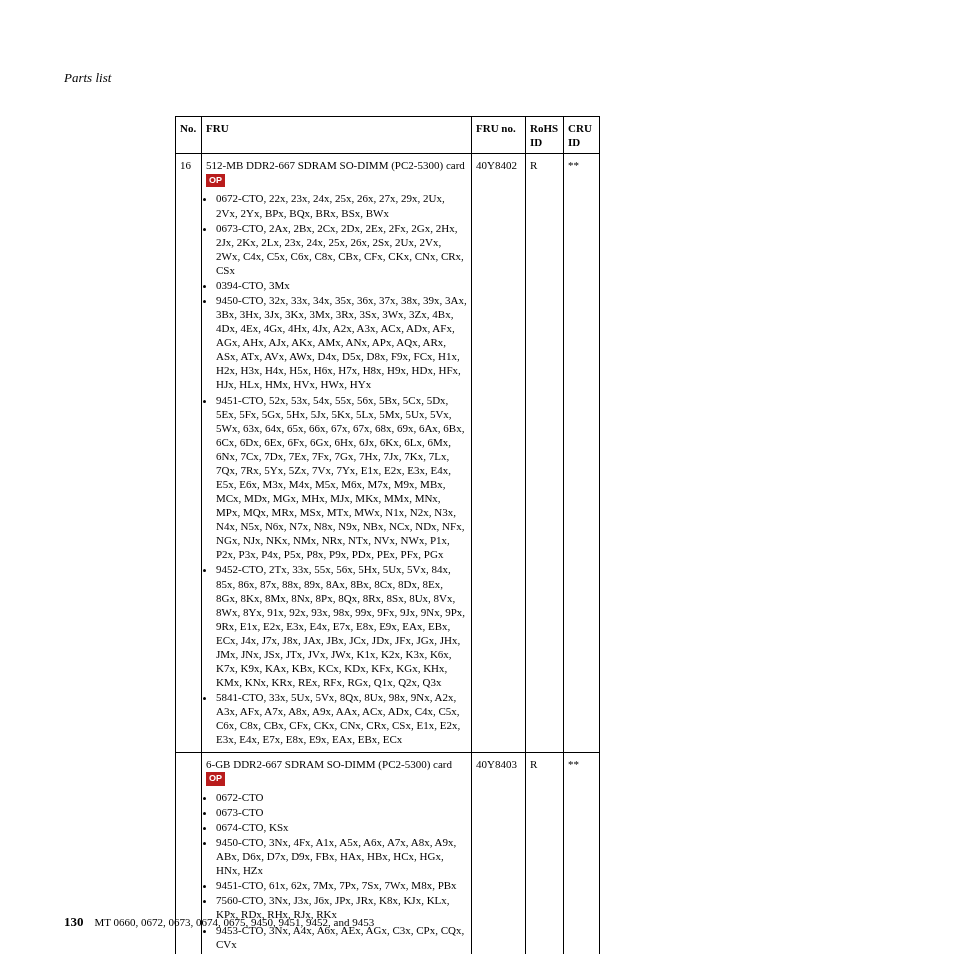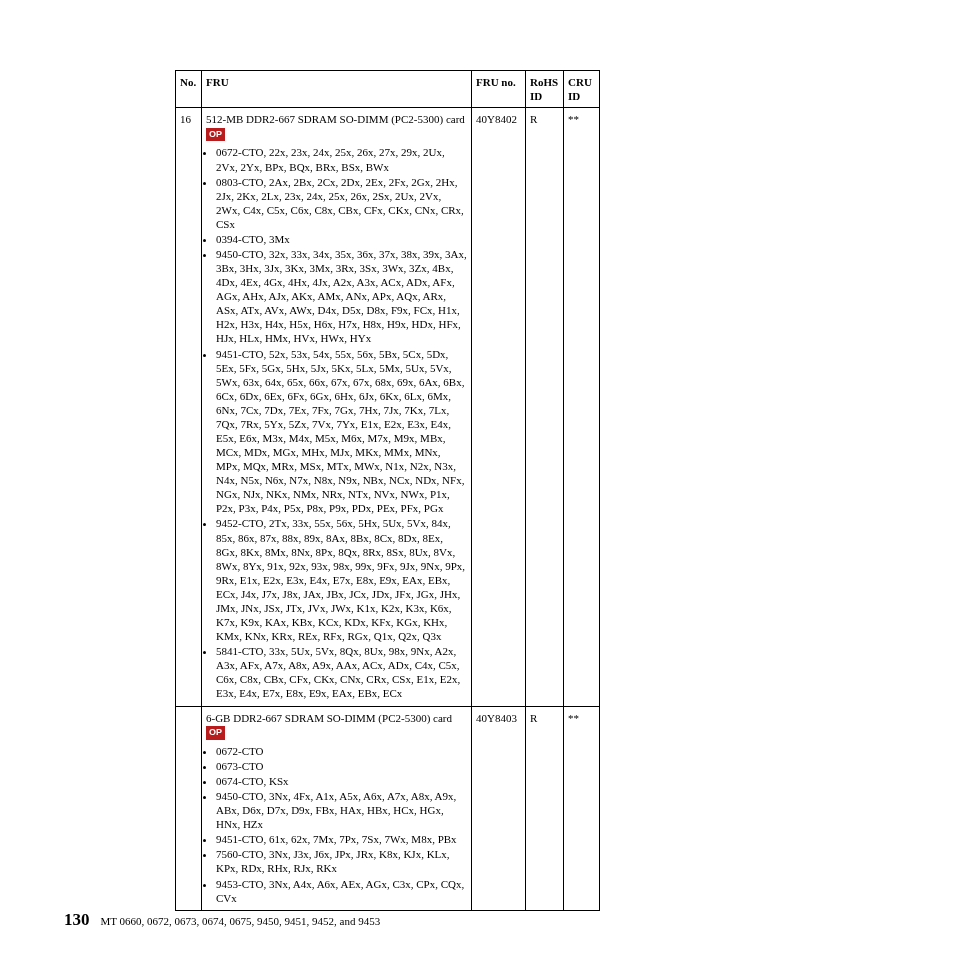--- a/index.html
+++ b/index.html
@@ -67,27 +67,28 @@
     word-wrap: break-word;
   }
   .footer {
     position: absolute;
     bottom: 24px;
     left: 64px;
     font-size: 11px;
   }
   .footer b {
     font-weight: bold;
-    font-size: 17px;
+    font-size: 13px;
   }
 </style>
 </head>
 <body>
 
 <div class="page">
+  <div class="header-label">Parts list</div>
 
   <div class="table-wrapper">
     <table>
       <colgroup>
         <col class="no">
           <col class="fru">
           <col class="fno">
           <col class="rohs">
           <col class="cru">
       </colgroup>
@@ -102,21 +103,21 @@
           <th>
             <span>CRU</span><br><span>ID</span>
           </th>
         </tr>
       </thead>
       <tbody id="rows">
           <tr>
             <td>16</td>
             <td><span>512-MB DDR2-667 SDRAM SO-DIMM (PC2-5300) card</span><br><span class="op-badge">OP</span><ul class="bullets">
                 <li>0672-CTO, 22x, 23x, 24x, 25x, 26x, 27x, 29x, 2Ux, 2Vx, 2Yx, BPx, BQx, BRx, BSx, BWx</li>
-                <li>0803-CTO, 2Ax, 2Bx, 2Cx, 2Dx, 2Ex, 2Fx, 2Gx, 2Hx, 2Jx, 2Kx, 2Lx, 23x, 24x, 25x, 26x, 2Sx, 2Ux, 2Vx, 2Wx, C4x, C5x, C6x, C8x, CBx, CFx, CKx, CNx, CRx, CSx</li>
+                <li>0673-CTO, 2Ax, 2Bx, 2Cx, 2Dx, 2Ex, 2Fx, 2Gx, 2Hx, 2Jx, 2Kx, 2Lx, 23x, 24x, 25x, 26x, 2Sx, 2Ux, 2Vx, 2Wx, C4x, C5x, C6x, C8x, CBx, CFx, CKx, CNx, CRx, CSx</li>
                 <li>0394-CTO, 3Mx</li>
                 <li>9450-CTO, 32x, 33x, 34x, 35x, 36x, 37x, 38x, 39x, 3Ax, 3Bx, 3Hx, 3Jx, 3Kx, 3Mx, 3Rx, 3Sx, 3Wx, 3Zx, 4Bx, 4Dx, 4Ex, 4Gx, 4Hx, 4Jx, A2x, A3x, ACx, ADx, AFx, AGx, AHx, AJx, AKx, AMx, ANx, APx, AQx, ARx, ASx, ATx, AVx, AWx, D4x, D5x, D8x, F9x, FCx, H1x, H2x, H3x, H4x, H5x, H6x, H7x, H8x, H9x, HDx, HFx, HJx, HLx, HMx, HVx, HWx, HYx</li>
                 <li>9451-CTO, 52x, 53x, 54x, 55x, 56x, 5Bx, 5Cx, 5Dx, 5Ex, 5Fx, 5Gx, 5Hx, 5Jx, 5Kx, 5Lx, 5Mx, 5Ux, 5Vx, 5Wx, 63x, 64x, 65x, 66x, 67x, 67x, 68x, 69x, 6Ax, 6Bx, 6Cx, 6Dx, 6Ex, 6Fx, 6Gx, 6Hx, 6Jx, 6Kx, 6Lx, 6Mx, 6Nx, 7Cx, 7Dx, 7Ex, 7Fx, 7Gx, 7Hx, 7Jx, 7Kx, 7Lx, 7Qx, 7Rx, 5Yx, 5Zx, 7Vx, 7Yx, E1x, E2x, E3x, E4x, E5x, E6x, M3x, M4x, M5x, M6x, M7x, M9x, MBx, MCx, MDx, MGx, MHx, MJx, MKx, MMx, MNx, MPx, MQx, MRx, MSx, MTx, MWx, N1x, N2x, N3x, N4x, N5x, N6x, N7x, N8x, N9x, NBx, NCx, NDx, NFx, NGx, NJx, NKx, NMx, NRx, NTx, NVx, NWx, P1x, P2x, P3x, P4x, P5x, P8x, P9x, PDx, PEx, PFx, PGx</li>
                 <li>9452-CTO, 2Tx, 33x, 55x, 56x, 5Hx, 5Ux, 5Vx, 84x, 85x, 86x, 87x, 88x, 89x, 8Ax, 8Bx, 8Cx, 8Dx, 8Ex, 8Gx, 8Kx, 8Mx, 8Nx, 8Px, 8Qx, 8Rx, 8Sx, 8Ux, 8Vx, 8Wx, 8Yx, 91x, 92x, 93x, 98x, 99x, 9Fx, 9Jx, 9Nx, 9Px, 9Rx, E1x, E2x, E3x, E4x, E7x, E8x, E9x, EAx, EBx, ECx, J4x, J7x, J8x, JAx, JBx, JCx, JDx, JFx, JGx, JHx, JMx, JNx, JSx, JTx, JVx, JWx, K1x, K2x, K3x, K6x, K7x, K9x, KAx, KBx, KCx, KDx, KFx, KGx, KHx, KMx, KNx, KRx, REx, RFx, RGx, Q1x, Q2x, Q3x</li>
                 <li>5841-CTO, 33x, 5Ux, 5Vx, 8Qx, 8Ux, 98x, 9Nx, A2x, A3x, AFx, A7x, A8x, A9x, AAx, ACx, ADx, C4x, C5x, C6x, C8x, CBx, CFx, CKx, CNx, CRx, CSx, E1x, E2x, E3x, E4x, E7x, E8x, E9x, EAx, EBx, ECx</li>
               </ul></td>
             <td>40Y8402</td>
             <td>R</td>
             <td>**</td>
           </tr>

